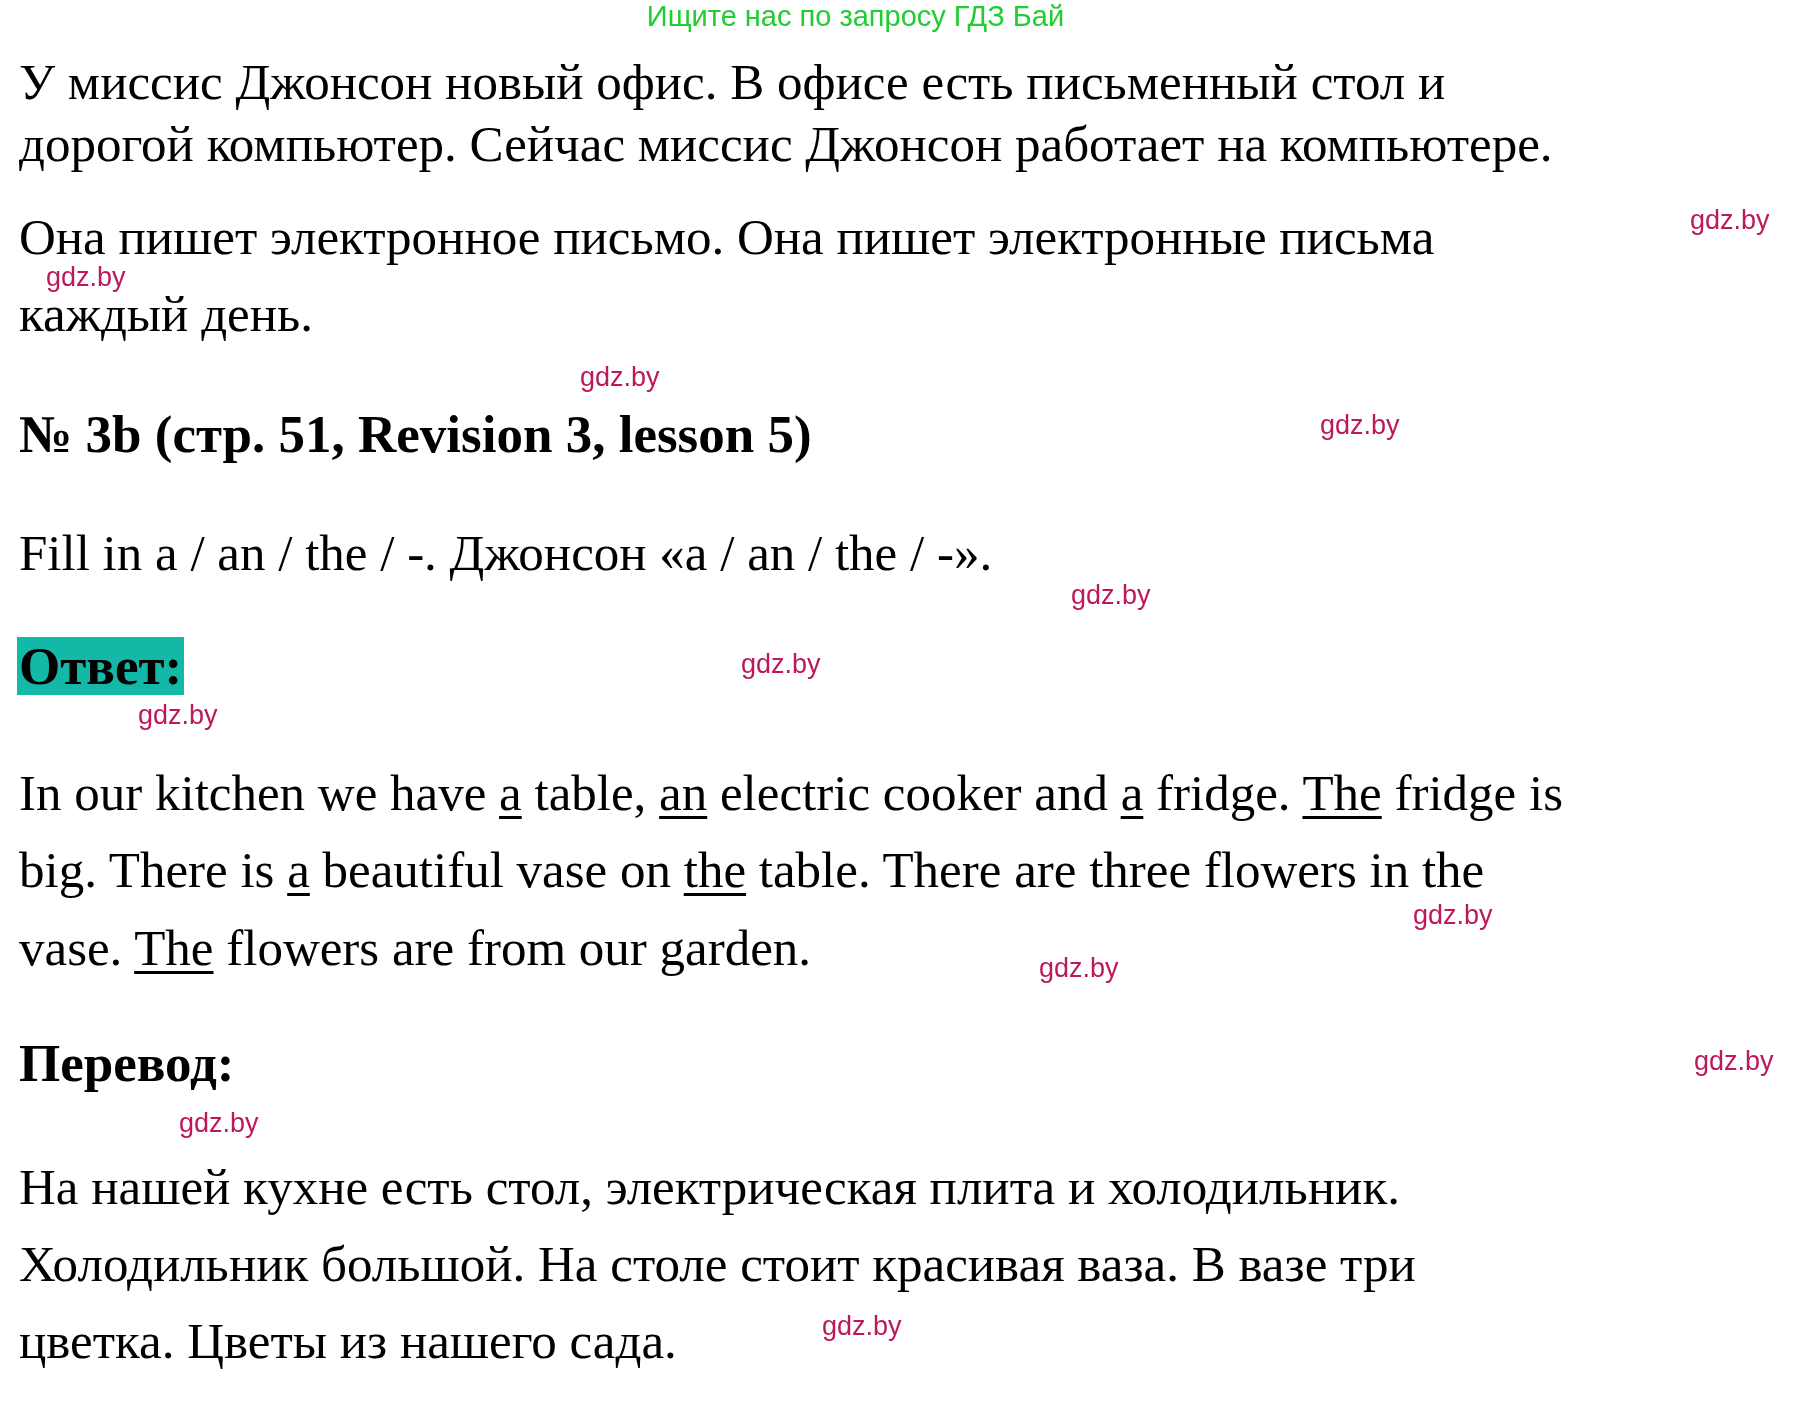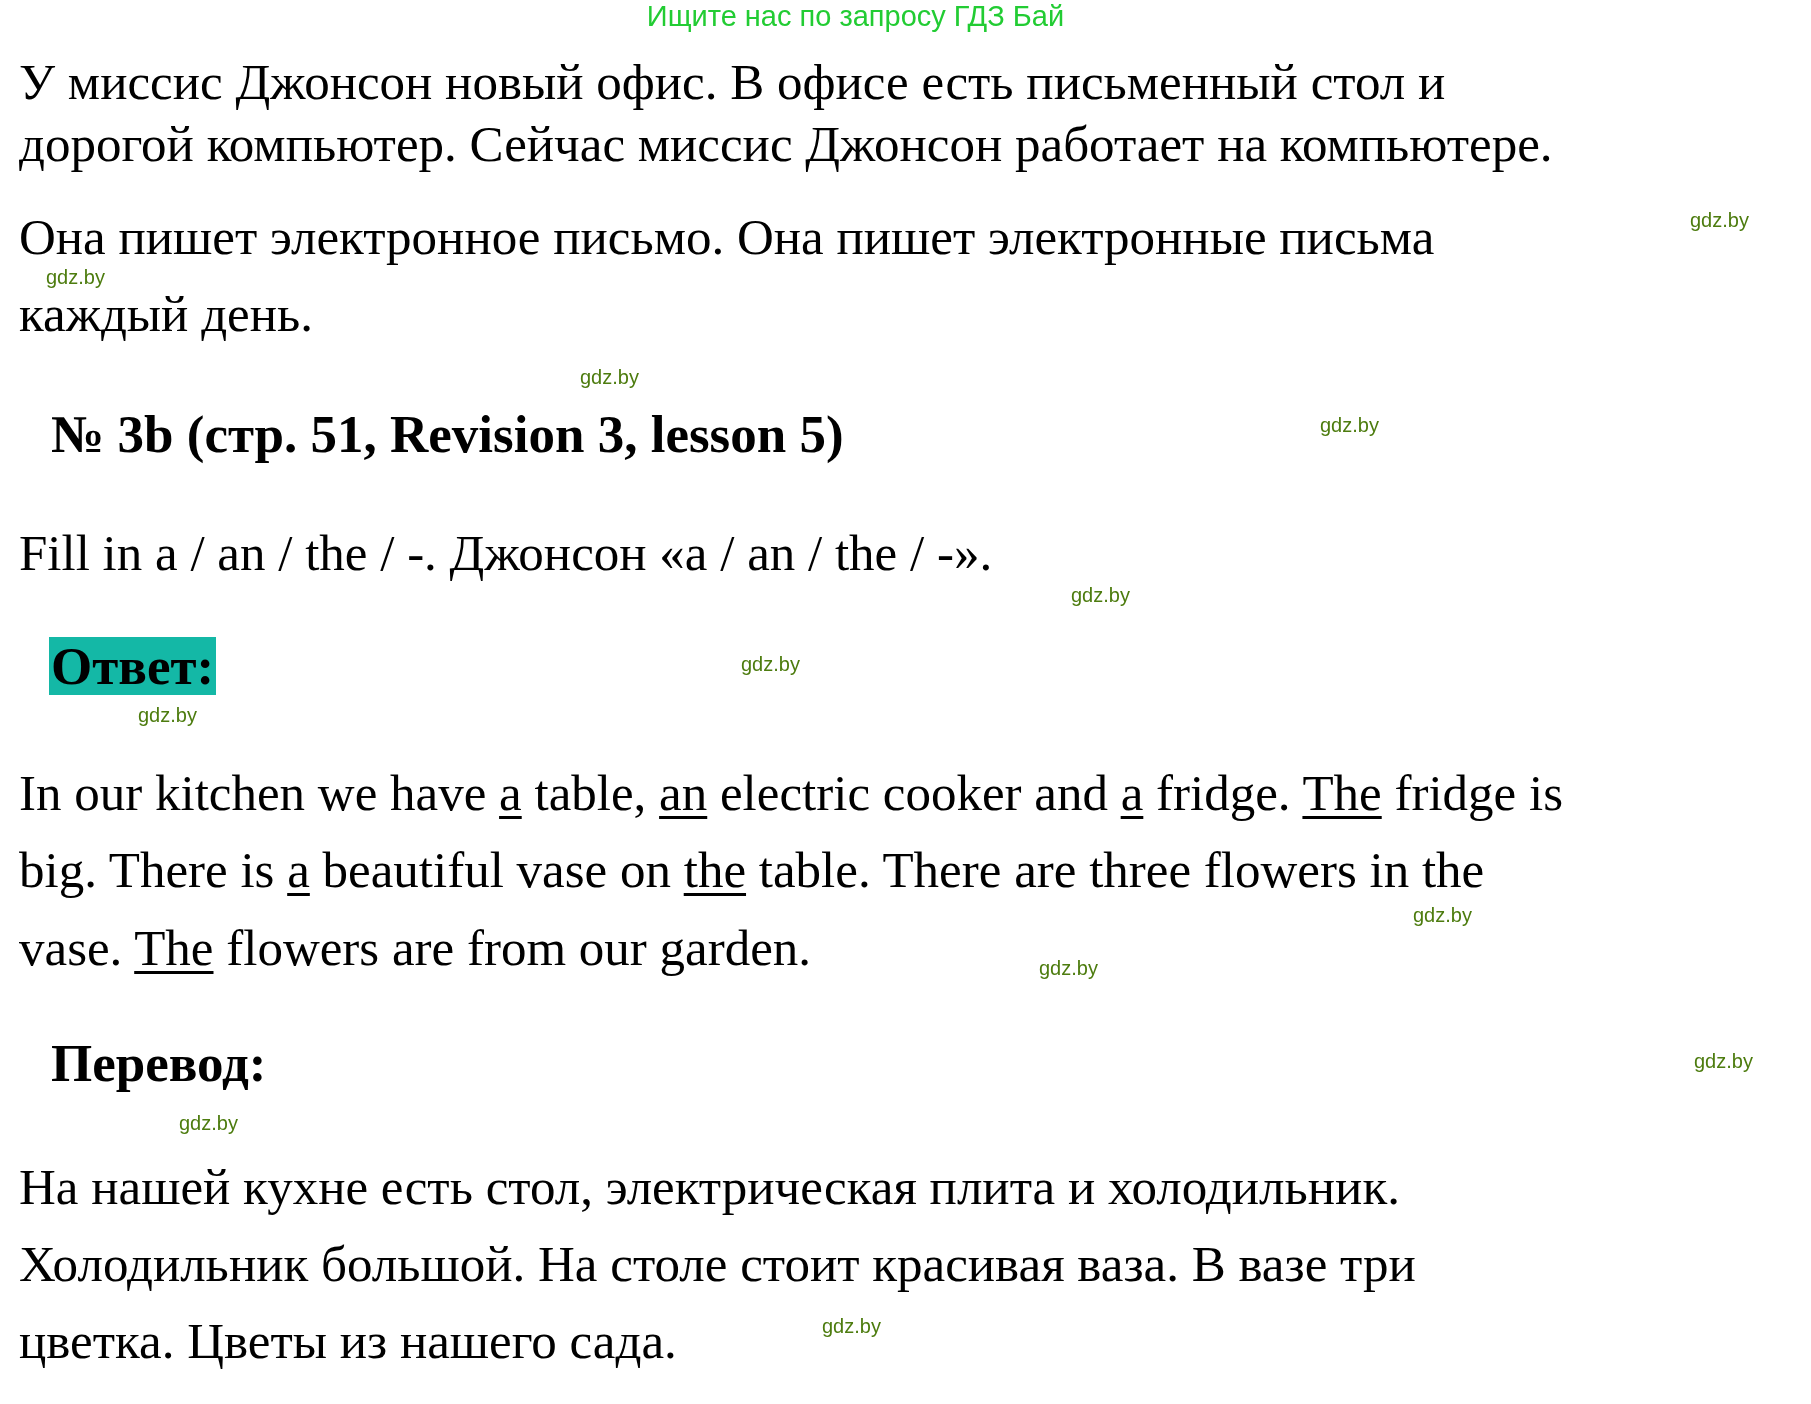--- a/index.html
+++ b/index.html
@@ -1,22 +1,22 @@
 <!DOCTYPE html>
 <html><head>
 <meta charset="utf-8">
 <style>
   html, body { margin: 0; padding: 0; background: #ffffff; }
   body { width: 1811px; height: 1404px; position: relative; overflow: hidden; }
   .abs { position: absolute; white-space: nowrap; }
   .serif { font-family: "Liberation Serif", "DejaVu Serif", serif; color: #000; }
   .sans { font-family: "Liberation Sans", "DejaVu Sans", sans-serif; }
   .body-line { font-size: 51px; line-height: 60px; }
-  .heading { font-size: 53px; font-weight: bold; line-height: 60px; margin-left: 32px; }
-  .wm { font-size: 20px; color: #4d7c0f; line-height: 30px; }
+  .heading { font-size: 53px; font-weight: bold; line-height: 60px; }
+  .wm { font-size: 27px; color: #be185d; line-height: 30px; }
   .banner { font-size: 29px; line-height: 32px; }
   .footer { font-size: 29px; line-height: 32px; }
   .hl { background: #14b8a6; padding: 0 2px; }
   u { text-decoration: underline; text-decoration-thickness: 3px; text-underline-offset: 6px; }
 </style>
 </head>
 <body>
 
 <div class="abs sans banner" style="left:0; width:1811px; top:0; text-align:center; color:#22cc33;">
   <span style="margin-left:-100px;">Ищите нас по запросу ГДЗ Бай</span>

